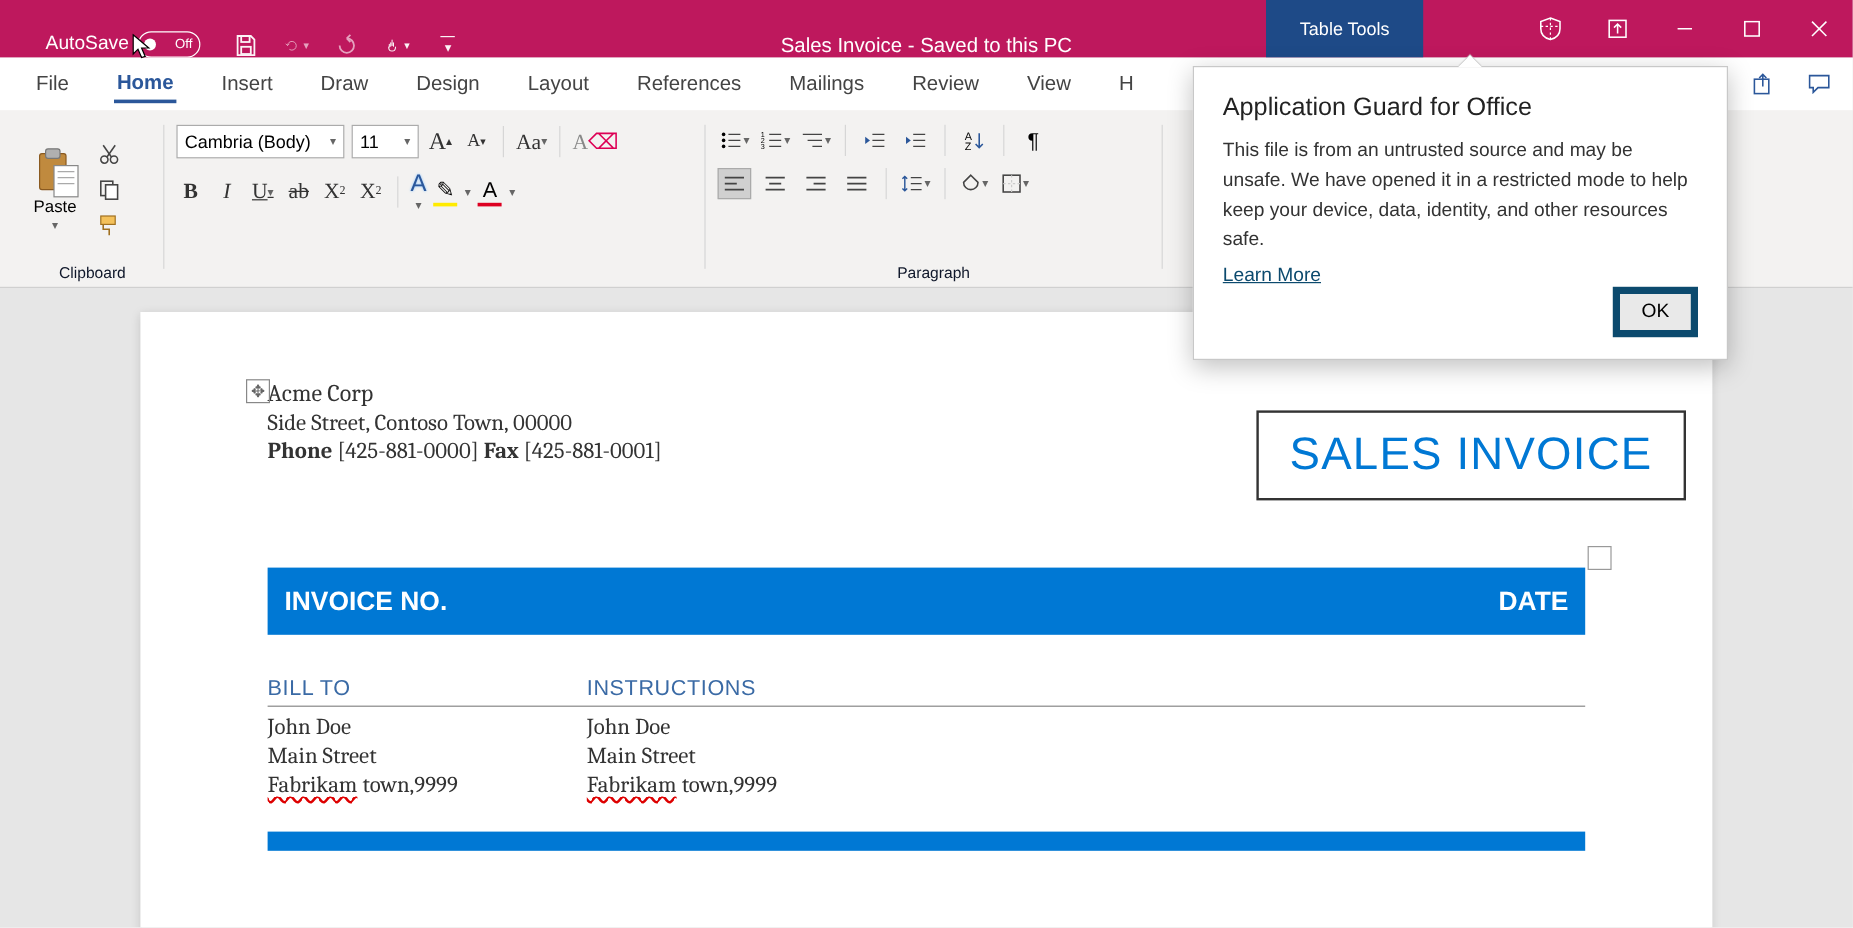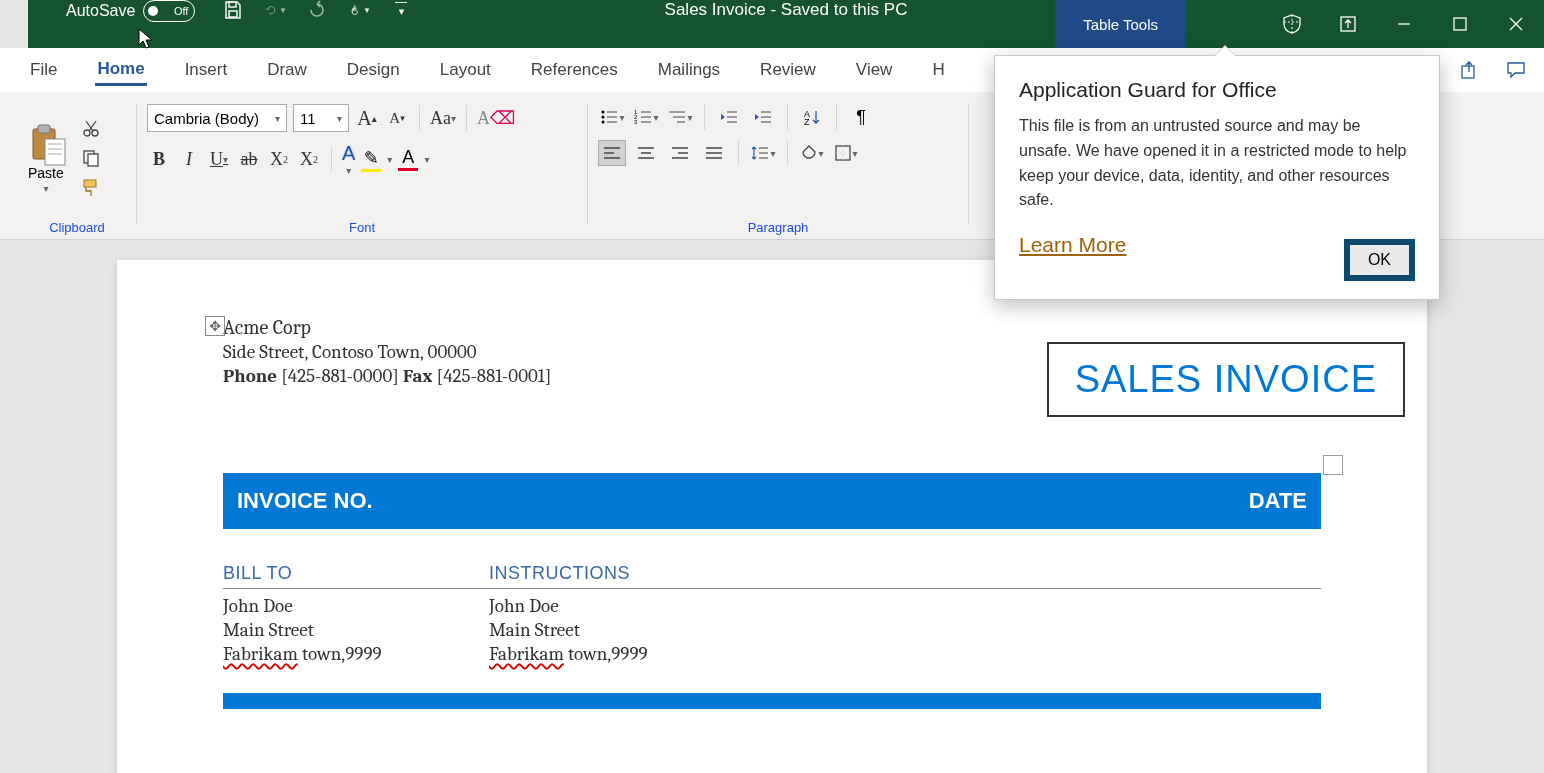--- a/index.html
+++ b/index.html
@@ -1,19 +1,19 @@
 <!DOCTYPE html>
 <html><head>
 <meta charset="utf-8">
 <style>
   * { box-sizing: border-box; margin: 0; padding: 0; }
   body { font-family: "Segoe UI", Arial, sans-serif; background: #e6e6e6; width: 1544px; height: 773px; overflow: hidden; position: relative; }
   
   
-  .titlebar { background: #14532d; height: 48px; display: flex; align-items: flex-start; color: #fff; position: relative; margin-left: 28px; }
+  .titlebar { background: #be185d; height: 48px; display: flex; align-items: flex-end; color: #fff; position: relative; }
   .autosave { display: flex; align-items: center; gap: 8px; margin-left: 38px; font-size: 16px; }
   .toggle { width: 52px; height: 22px; border: 1.5px solid #fff; border-radius: 11px; display: flex; align-items: center; padding: 0 6px; font-size: 11px; position: relative; }
   .toggle::before { content: ""; width: 10px; height: 10px; border-radius: 50%; background: #fff; position: absolute; left: 4px; }
   .toggle-text { margin-left: auto; font-size: 11px; }
   .qat { display: flex; align-items: center; gap: 22px; margin-left: 28px; }
   .qat-icon { width: 20px; height: 20px; display: flex; align-items: center; justify-content: center; opacity: 0.95; cursor: pointer; }
   .titlebar-center { position: absolute; left: 50%; transform: translateX(-50%); font-size: 17px; }
   .table-tools { position: absolute; right: 358px; top: 0; height: 48px; background: #1e4a87; padding: 0 28px; display: flex; align-items: center; font-size: 15px; }
   .titlebar-right { position: absolute; right: 0; display: flex; align-items: center; height: 48px; }
   .titlebar-right .win-btn { width: 56px; height: 48px; display: flex; align-items: center; justify-content: center; cursor: pointer; }
@@ -26,21 +26,21 @@
   .ribbon-tab { cursor: pointer; padding: 4px 2px; }
   .ribbon-tab.active { color: #2b579a; font-weight: 600; border-bottom: 3px solid #2b579a; }
   .ribbon-tabs-right { position: absolute; right: 16px; display: flex; gap: 22px; align-items: center; }
   .ribbon-tabs-right .icon-btn { width: 24px; height: 24px; display:flex; align-items:center; justify-content:center; cursor:pointer; color:#2b579a; }
 
   
   .ribbon { height: 148px; background: #f3f2f1; border-bottom: 1px solid #d0d0d0; display: flex; padding: 4px 18px 0 18px; }
   .group { display: flex; flex-direction: column; height: 100%; padding: 0 10px; position: relative; }
   .group-sep { border-left: 1px solid #d6d6d6; height: 120px; align-self: flex-start; margin-top: 8px; }
   .group-content { flex: 1; display: flex; align-items: center; gap: 6px; }
-  .group-label { text-align: center; font-size: 13px; color: #1d4ed8; padding-bottom: 4px; position: relative; }
+  .group-label { text-align: center; font-size: 13px; color: #0f172a; padding-bottom: 4px; position: relative; }
   .ribbon-collapse { position:absolute; right:18px; bottom:6px; cursor:pointer; color:#666; }
 
   
   .clipboard-main { display: flex; flex-direction: column; align-items: center; gap: 2px; cursor:pointer; }
   .paste-icon { width: 34px; height: 40px; position: relative; }
   .clipboard-side { display: flex; flex-direction: column; gap: 8px; margin-left: 10px; }
   .side-icon { width: 22px; height: 22px; display:flex; align-items:center; justify-content:center; cursor:pointer; }
 
   
   .font-row { display: flex; align-items: center; gap: 6px; }
@@ -81,21 +81,21 @@
   .vals .vcol.c1 { flex:0 0 266px; }
   .vals .vcol.c2 { flex:0 0 266px; }
   .spell-err { text-decoration: underline wavy #d00 1.5px; text-underline-offset: 3px; }
   .banner2 { background:#0078d4; height:16px; margin-top: 28px; }
 
   
   .popover { position: absolute; top: 55px; left: 994px; width: 446px; background:#fff; border:1px solid #c8c8c8; box-shadow: 0 6px 20px rgba(0,0,0,0.25); padding: 22px 24px 18px 24px; z-index: 20; }
   .pop-caret { position:absolute; top:-10px; left: 220px; width:0; height:0; border-left:10px solid transparent; border-right:10px solid transparent; border-bottom:10px solid #fff; filter: drop-shadow(0 -1px 0 #c8c8c8); }
   .pop-title { font-size: 21px; color:#222; margin-bottom: 12px; }
   .pop-body { font-size: 16px; color:#333; line-height: 1.55; }
-  .pop-link { color:#a16207; text-decoration: underline; font-size:21px; margin-top:20px; display:inline-block; cursor:pointer; }
+  .pop-link { color:#0c4a6e; text-decoration: underline; font-size:16px; margin-top:8px; display:inline-block; cursor:pointer; }
   .pop-ok { float:right; margin-top: 26px; border:6px solid #0c4a6e; background:#e9e9e9; padding: 6px 18px; font-size:16px; cursor:pointer; }
 </style>
 </head>
 <body>
 
 <div class="titlebar">
   <div class="autosave">
     <span>AutoSave</span>
     <div class="toggle">
         <span class="toggle-text">Off</span>
@@ -274,21 +274,20 @@
             <div class="color-bar" style="background:#ffeb00;"></div>
           </div>
           <span class="caret-down">▾</span>
         <div class="color-btn">
             <span style="font-size:18px;">A</span>
             <div class="color-bar" style="background:#d02;"></div>
           </div>
           <span class="caret-down">▾</span>
       </div>
     </div>
-    <div class="group-label">Font</div>
   </div>
   <div class="group-sep"></div>
 
   <div class="group" style="width:380px;">
     <div class="group-content" style="flex-direction:column; align-items:flex-start; gap:10px; padding-top:8px;">
       <div class="font-row">
         <div class="para-btn">
             <svg width="20" height="18">
               <circle cx="4" cy="4" r="1.5"></circle>
               <line x1="8" y1="4" x2="18" y2="4" stroke="#444"></line>

